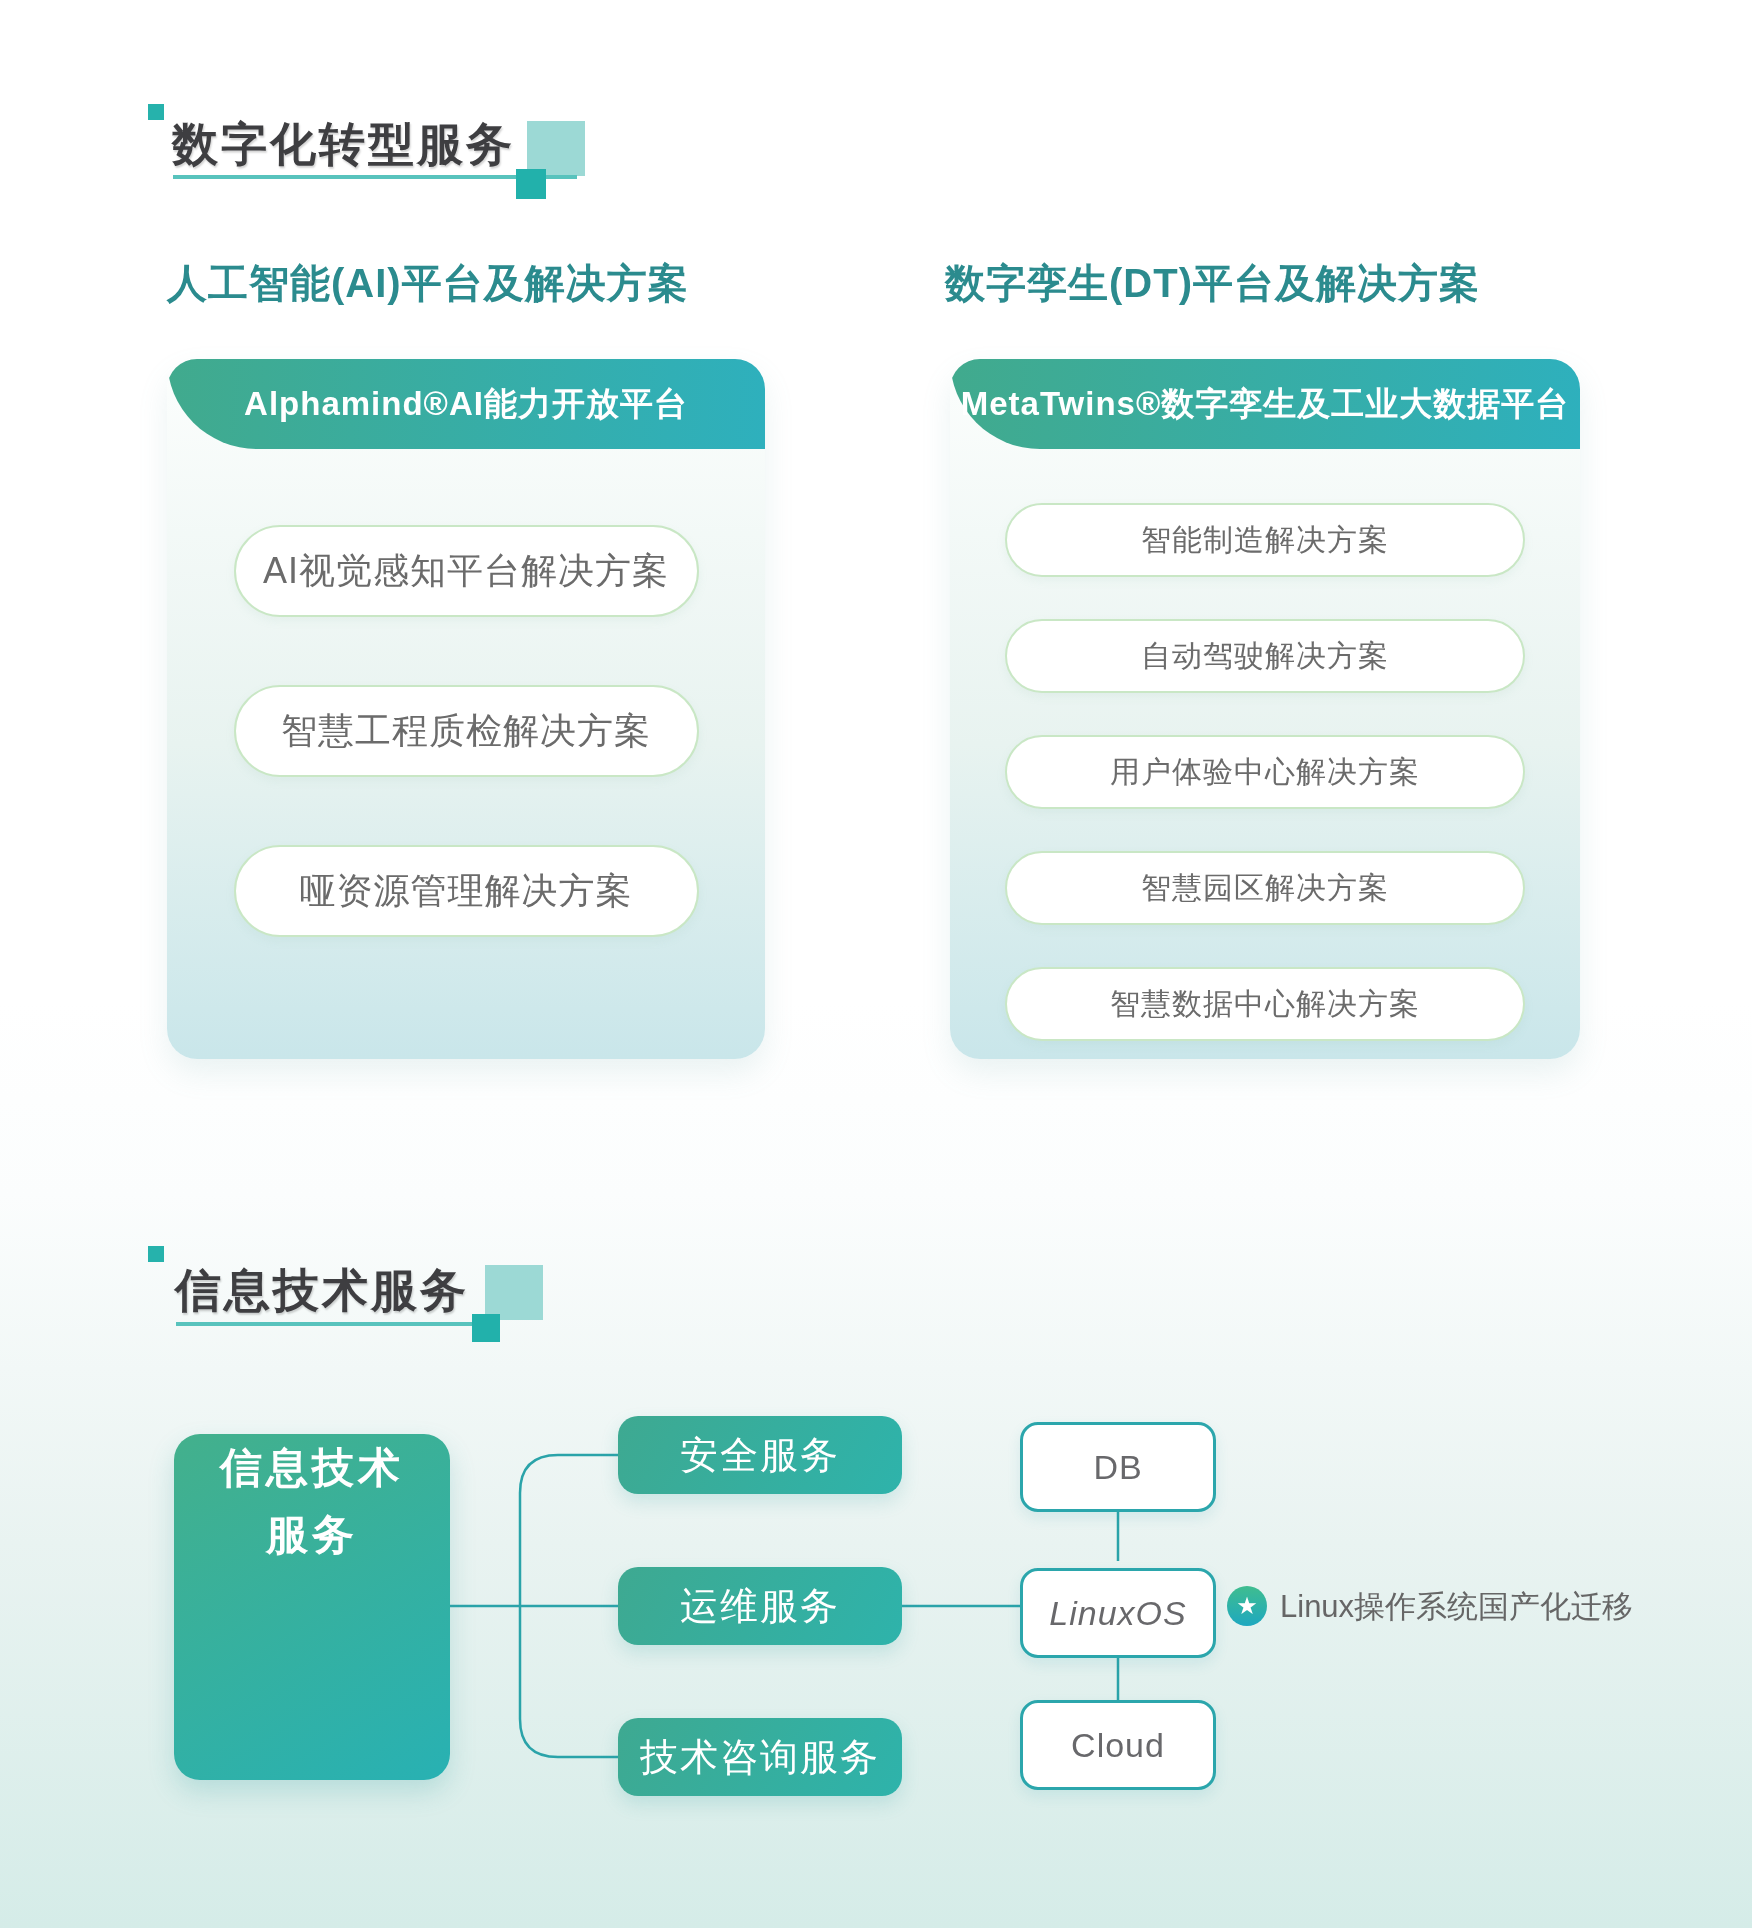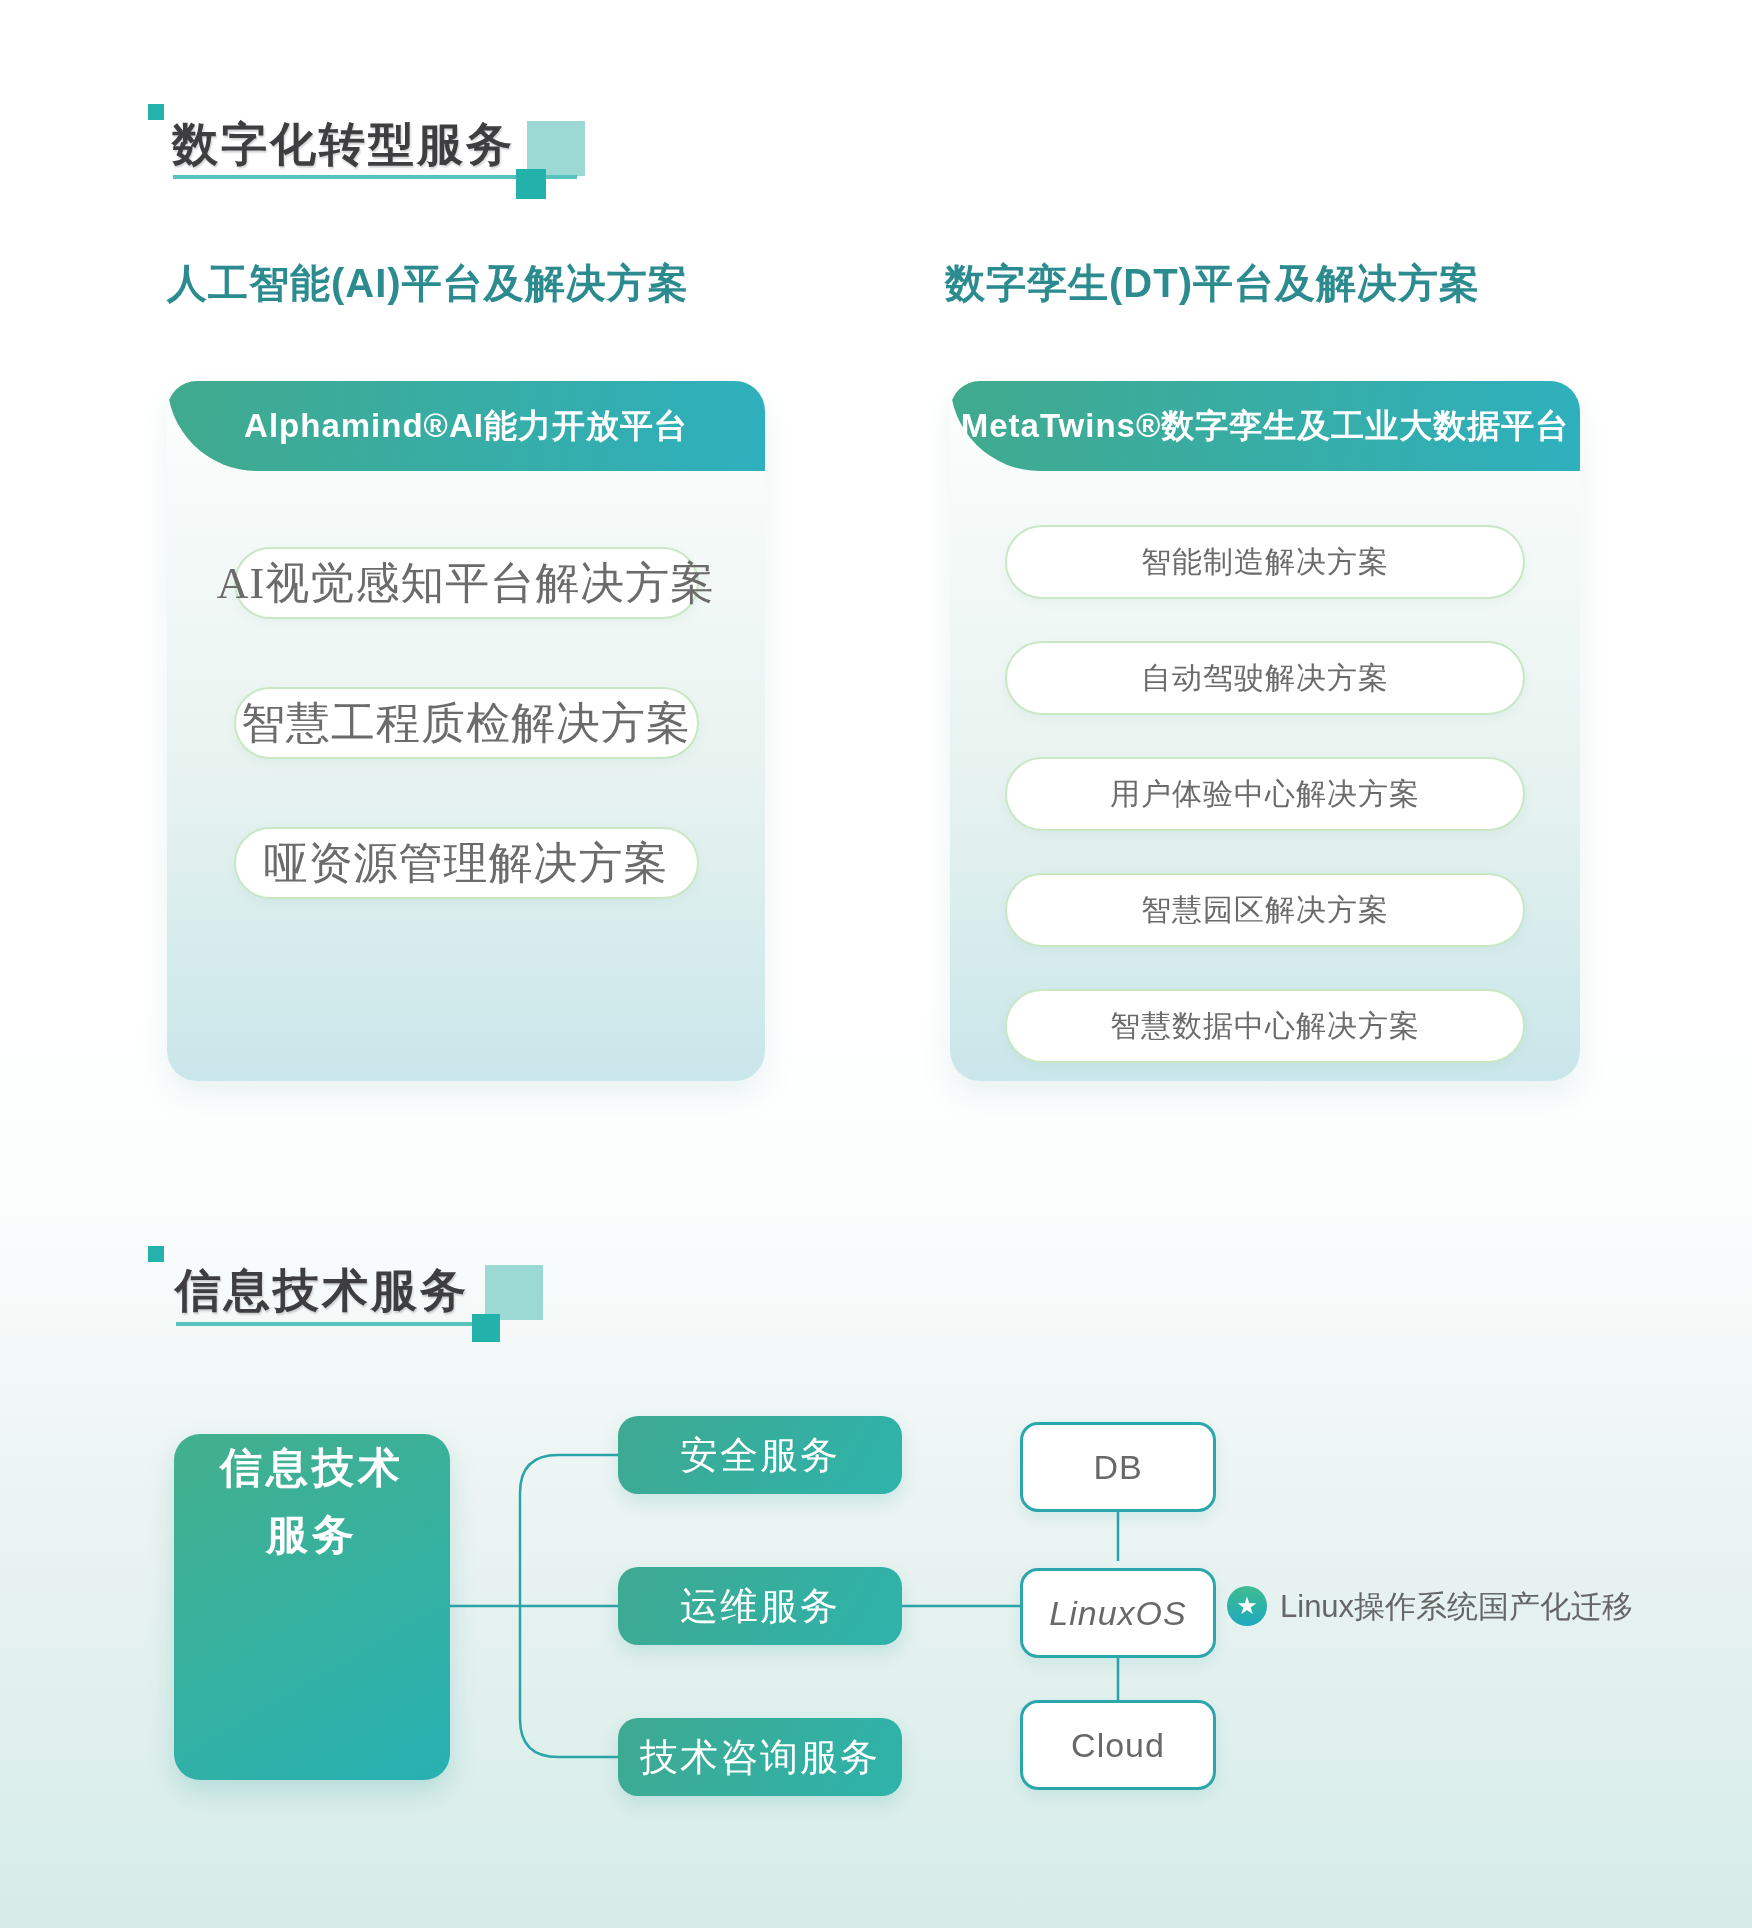--- a/index.html
+++ b/index.html
@@ -34,42 +34,42 @@
   
   .subtitle {
     position:absolute; top:256px; font-size:40px; font-weight:700; color:#2b8b8e;
     letter-spacing:1px; white-space:nowrap;
   }
   #sub-ai { left:167px; }
   #sub-dt { left:945px; }
 
   
   .card {
-    position:absolute; top:381px; height:700px; border-radius:30px; overflow:hidden;
+    position:absolute; top:359px; height:700px; border-radius:30px; overflow:hidden;
     background:linear-gradient(180deg,#fcfefd 0%,#e8f3f0 55%,#c9e6ea 100%);
     box-shadow:0 14px 30px rgba(110,170,170,.14);
   }
   #card-ai { left:167px; width:598px; }
   #card-dt { left:950px; width:630px; }
   .card-header {
     height:90px; border-radius:0 0 0 90px;
     background:linear-gradient(95deg,#41aa8d 0%,#2eb0bd 100%);
     display:flex; align-items:center; justify-content:center;
     color:#ffffff; font-size:33px; font-weight:700; letter-spacing:1px; white-space:nowrap;
   }
   .card-body { display:flex; flex-direction:column; align-items:center; }
   #card-ai .card-body { padding-top:76px; gap:68px; }
   #card-dt .card-body { padding-top:54px; gap:42px; }
   .pill {
     background:#ffffff; border:2px solid #c9e7c5;
     display:flex; align-items:center; justify-content:center;
     color:#6b6b6b; letter-spacing:1px; white-space:nowrap;
     box-shadow:0 4px 10px rgba(140,190,170,.10);
   }
-  #card-ai .pill { width:465px; height:72px; border-radius:46px; font-size:44px;font-family:Liberation Serif, serif; }
+  #card-ai .pill { width:465px; height:92px; border-radius:46px; font-size:36px; }
   #card-dt .pill { width:520px; height:74px; border-radius:37px; font-size:30px; }
 
   
   #flow { position:absolute; left:0; top:1400px; width:1752px; height:528px; }
   #flow svg.wires { position:absolute; left:0; top:0; }
 
   #root-box {
     position:absolute; left:174px; top:34px; width:276px; height:346px; border-radius:26px;
     background:linear-gradient(150deg,#43b08c 0%,#28b1b3 100%);
     display:flex; flex-direction:column; align-items:center; 

